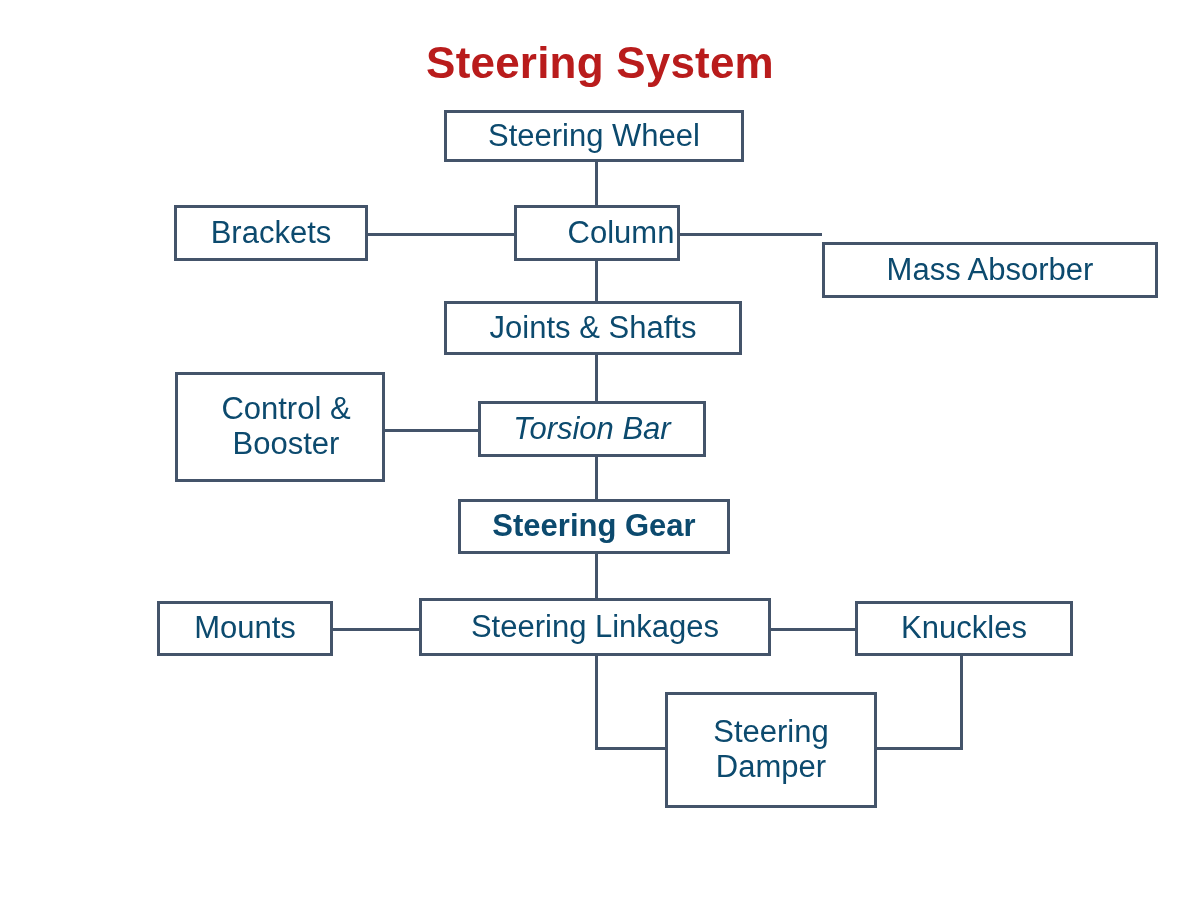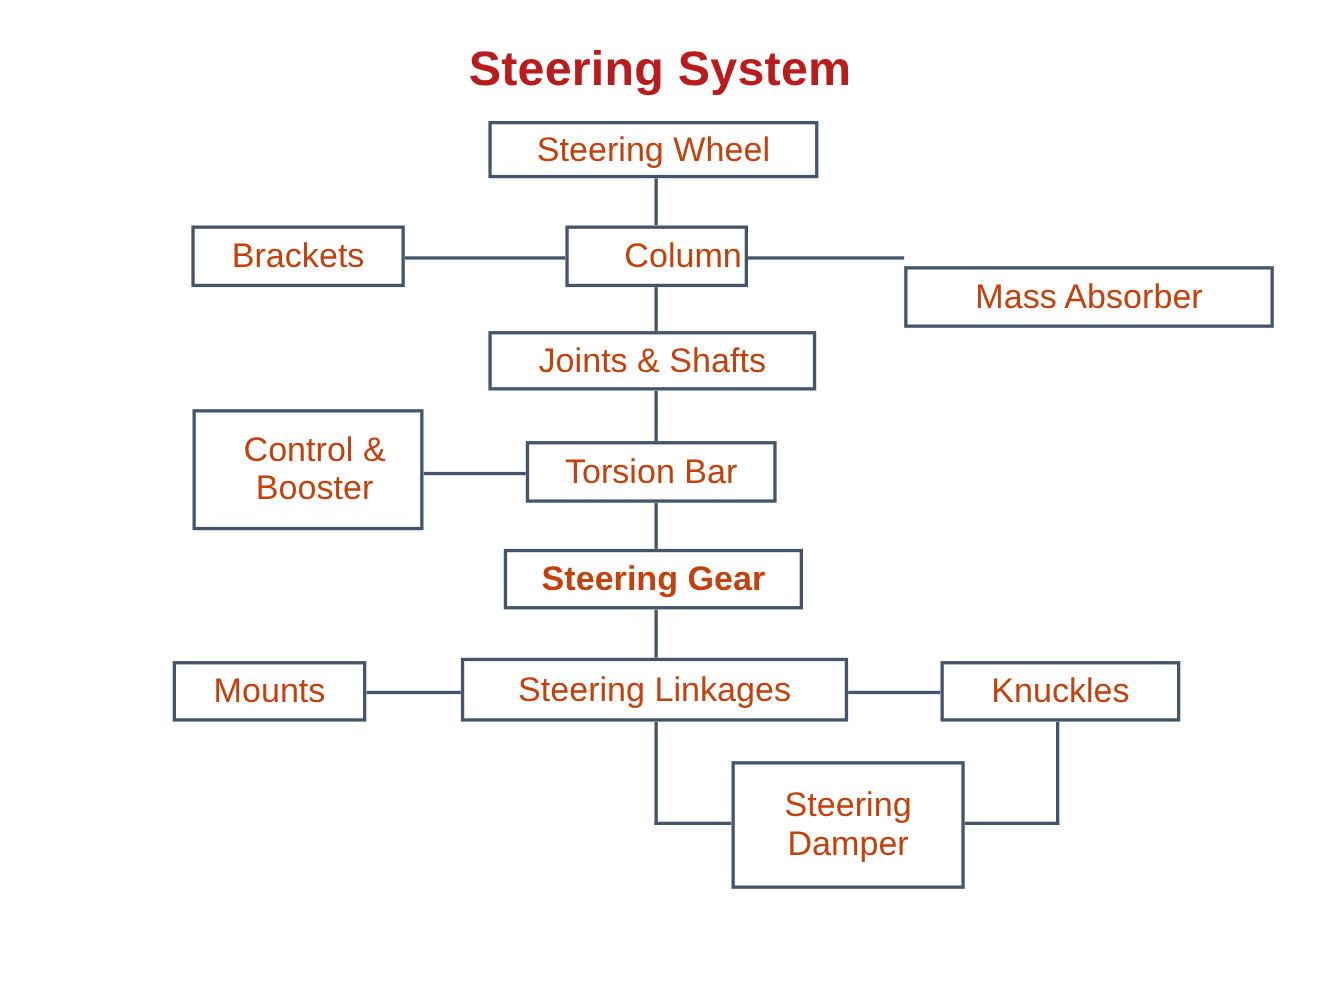--- a/index.html
+++ b/index.html
@@ -34,21 +34,21 @@
     position: absolute;
     box-sizing: border-box;
     border: 3px solid #44546a;
     background: #ffffff;
     display: flex;
     align-items: center;
     justify-content: center;
     text-align: center;
     font-size: 31px;
     line-height: 1.12;
-    color: #c2410c;
+    color: #0c4a6e;
     z-index: 3;
     white-space: pre-line;
   }
   .edge {
     position: absolute;
     background: #44546a;
     z-index: 1;
   }
 </style>
 </head>
@@ -73,21 +73,21 @@
       <div class="edge" style="left: 877px; top: 747px; height: 3px; width: 86px;"></div>
     </div>
   <div id="nodes-layer">
       <div class="node" style="left: 444px; top: 110px; width: 300px; height: 52px;"><span>Steering Wheel</span></div>
       <div class="node" style="left: 174px; top: 205px; width: 194px; height: 56px;"><span>Brackets</span></div>
       <div class="node" style="left: 514px; top: 205px; width: 166px; height: 56px; padding-left: 48px;"><span>Column</span></div>
       <div class="node" style="left: 822px; top: 205px; width: 336px; height: 56px; margin-top: 37px;"><span>Mass Absorber</span></div>
       <div class="node" style="left: 444px; top: 301px; width: 298px; height: 54px;"><span>Joints &amp; Shafts</span></div>
       <div class="node" style="left: 175px; top: 372px; width: 210px; height: 110px; padding-left: 12px;"><span>Control &amp;
 Booster</span></div>
-      <div class="node" style="left: 478px; top: 401px; width: 228px; height: 56px;"><span>Torsion Bar</span></div>
+      <div class="node" style="left: 478px; top: 401px; width: 228px; height: 56px; font-style: italic;"><span>Torsion Bar</span></div>
       <div class="node" style="left: 458px; top: 499px; width: 272px; height: 55px; font-weight: bold;"><span>Steering Gear</span></div>
       <div class="node" style="left: 157px; top: 601px; width: 176px; height: 55px;"><span>Mounts</span></div>
       <div class="node" style="left: 419px; top: 598px; width: 352px; height: 58px;"><span>Steering Linkages</span></div>
       <div class="node" style="left: 855px; top: 601px; width: 218px; height: 55px;"><span>Knuckles</span></div>
       <div class="node" style="left: 665px; top: 692px; width: 212px; height: 116px;"><span>Steering
 Damper</span></div>
     </div>
 </div>
 
 </body></html>

